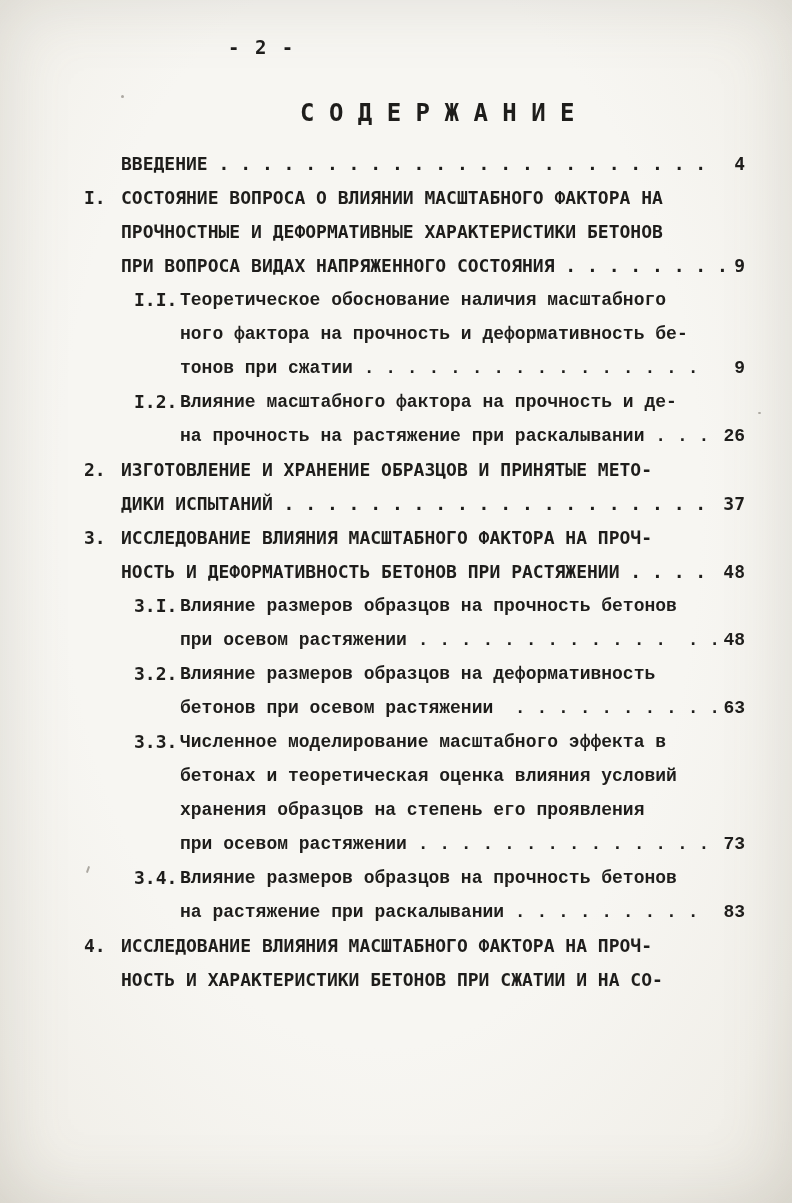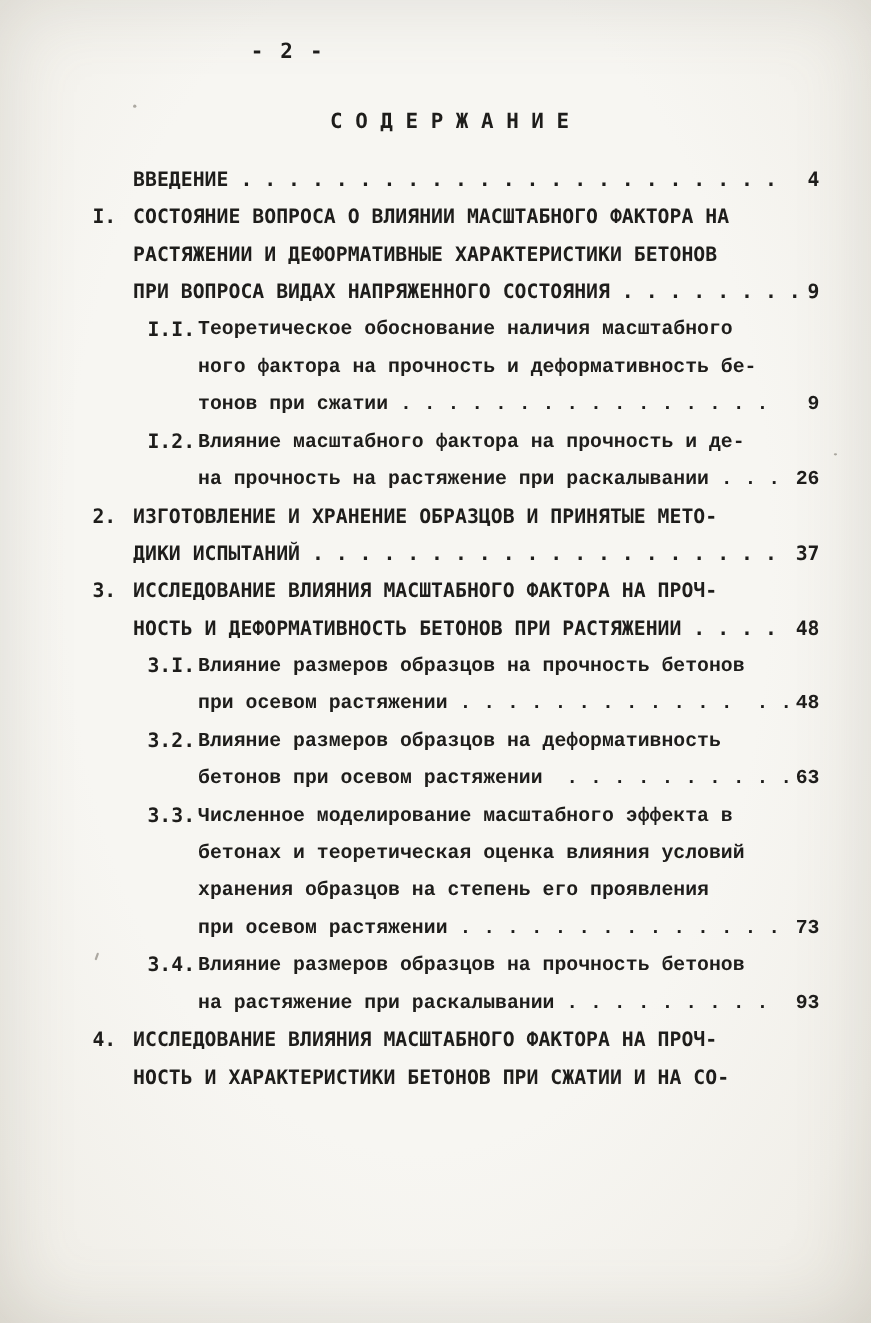--- a/index.html
+++ b/index.html
@@ -24,21 +24,21 @@
     font-size: 19px;
     font-weight: 600;
     letter-spacing: 2px;
     white-space: pre;
   }
 
   .doc-title {
     position: absolute;
     top: 99px;
     left: 300px;
-    font-size: 19px;
+    font-size: 24px;
     font-weight: 700;
     white-space: pre;
   }
 
   .toc {
     position: absolute;
     top: 147px;
     left: 84px;
     right: 47px;
     font-size: 18px;
@@ -75,21 +75,21 @@
     <div>
         <div class="entry level0">
           <div class="lines">
             <div class="line last"><span class="txt">ВВЕДЕНИЕ . . . . . . . . . . . . . . . . . . . . . . .</span><span class="pg">4</span></div>
           </div>
         </div>
         <div class="entry level0">
           <span class="num">I.</span>
           <div class="lines">
             <div class="line"><span class="txt">СОСТОЯНИЕ ВОПРОСА О ВЛИЯНИИ МАСШТАБНОГО ФАКТОРА НА</span></div>
-            <div class="line"><span class="txt">РАСТЯЖЕНИИ И ДЕФОРМАТИВНЫЕ ХАРАКТЕРИСТИКИ БЕТОНОВ</span></div>
+            <div class="line"><span class="txt">ПРОЧНОСТНЫЕ И ДЕФОРМАТИВНЫЕ ХАРАКТЕРИСТИКИ БЕТОНОВ</span></div>
             <div class="line last"><span class="txt">ПРИ ВОПРОСА ВИДАХ НАПРЯЖЕННОГО СОСТОЯНИЯ . . . . . . . .</span><span class="pg">9</span></div>
           </div>
         </div>
         <div class="entry level1">
           <span class="num">I.I.</span>
           <div class="lines">
             <div class="line"><span class="txt">Теоретическое обоснование наличия масштабного</span></div>
             <div class="line"><span class="txt">ного фактора на прочность и деформативность бе-</span></div>
             <div class="line last"><span class="txt">тонов при сжатии . . . . . . . . . . . . . . . .</span><span class="pg">9</span></div>
           </div>
@@ -135,21 +135,21 @@
             <div class="line"><span class="txt">Численное моделирование масштабного эффекта в</span></div>
             <div class="line"><span class="txt">бетонах и теоретическая оценка влияния условий</span></div>
             <div class="line"><span class="txt">хранения образцов на степень его проявления</span></div>
             <div class="line last"><span class="txt">при осевом растяжении . . . . . . . . . . . . . .</span><span class="pg">73</span></div>
           </div>
         </div>
         <div class="entry level1">
           <span class="num">3.4.</span>
           <div class="lines">
             <div class="line"><span class="txt">Влияние размеров образцов на прочность бетонов</span></div>
-            <div class="line last"><span class="txt">на растяжение при раскалывании . . . . . . . . .</span><span class="pg">93</span></div>
+            <div class="line last"><span class="txt">на растяжение при раскалывании . . . . . . . . .</span><span class="pg">83</span></div>
           </div>
         </div>
         <div class="entry level0">
           <span class="num">4.</span>
           <div class="lines">
             <div class="line"><span class="txt">ИССЛЕДОВАНИЕ ВЛИЯНИЯ МАСШТАБНОГО ФАКТОРА НА ПРОЧ-</span></div>
             <div class="line"><span class="txt">НОСТЬ И ХАРАКТЕРИСТИКИ БЕТОНОВ ПРИ СЖАТИИ И НА СО-</span></div>
           </div>
         </div>
       </div>

